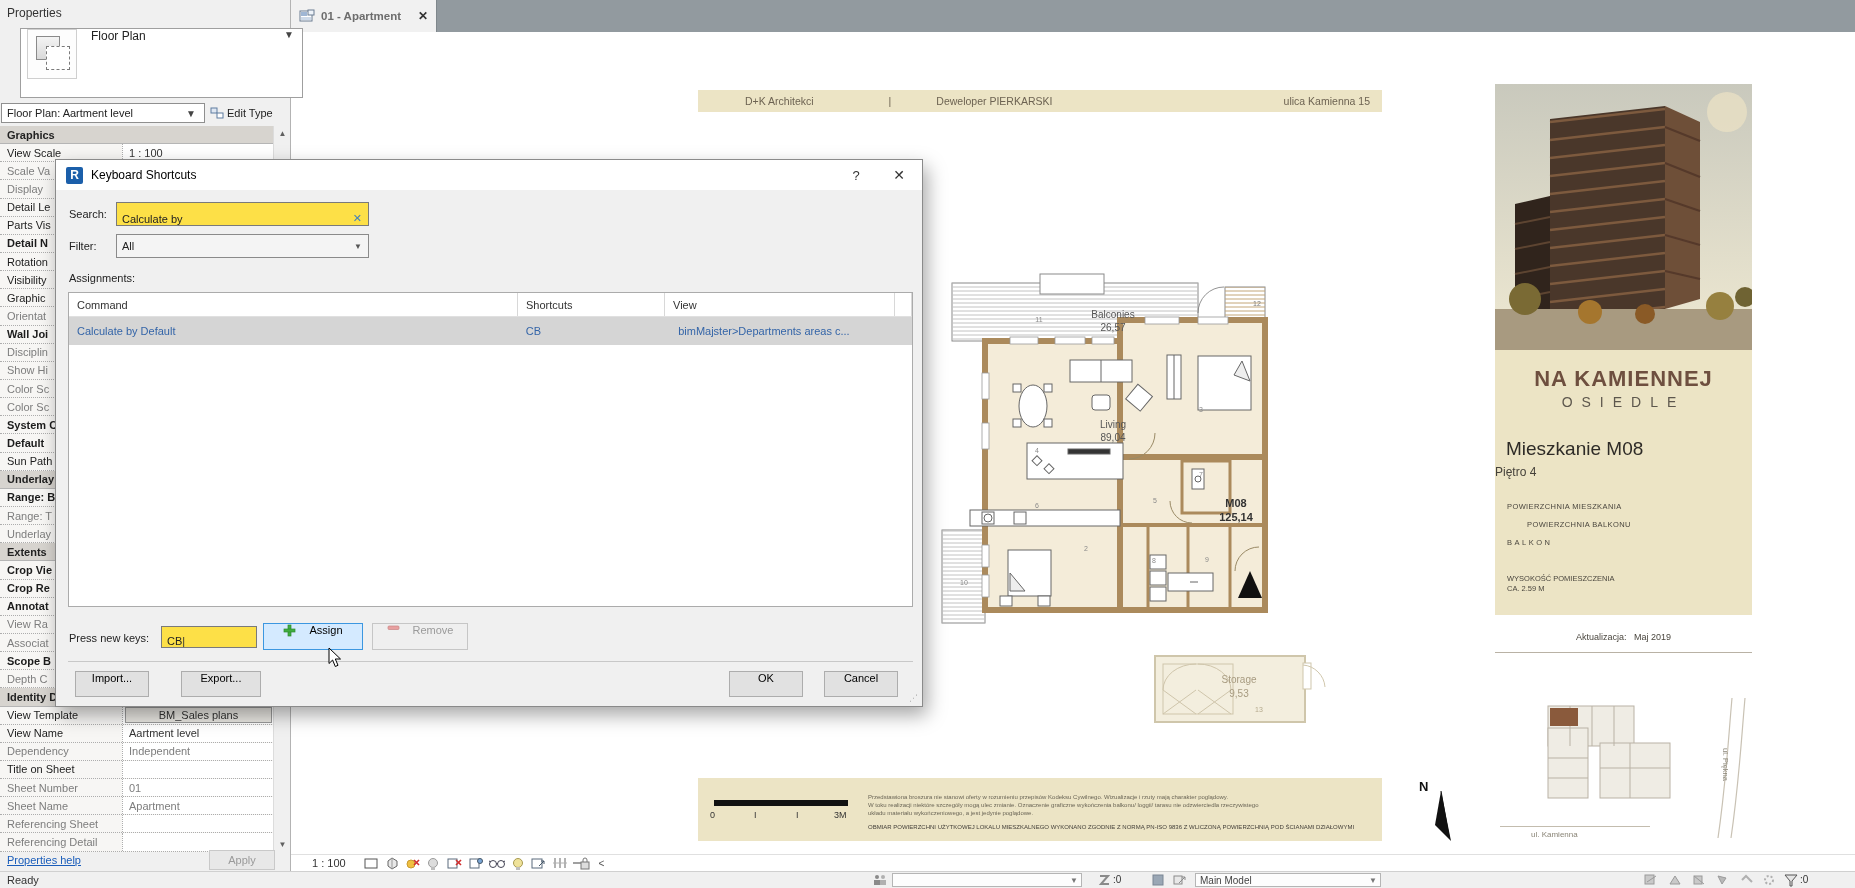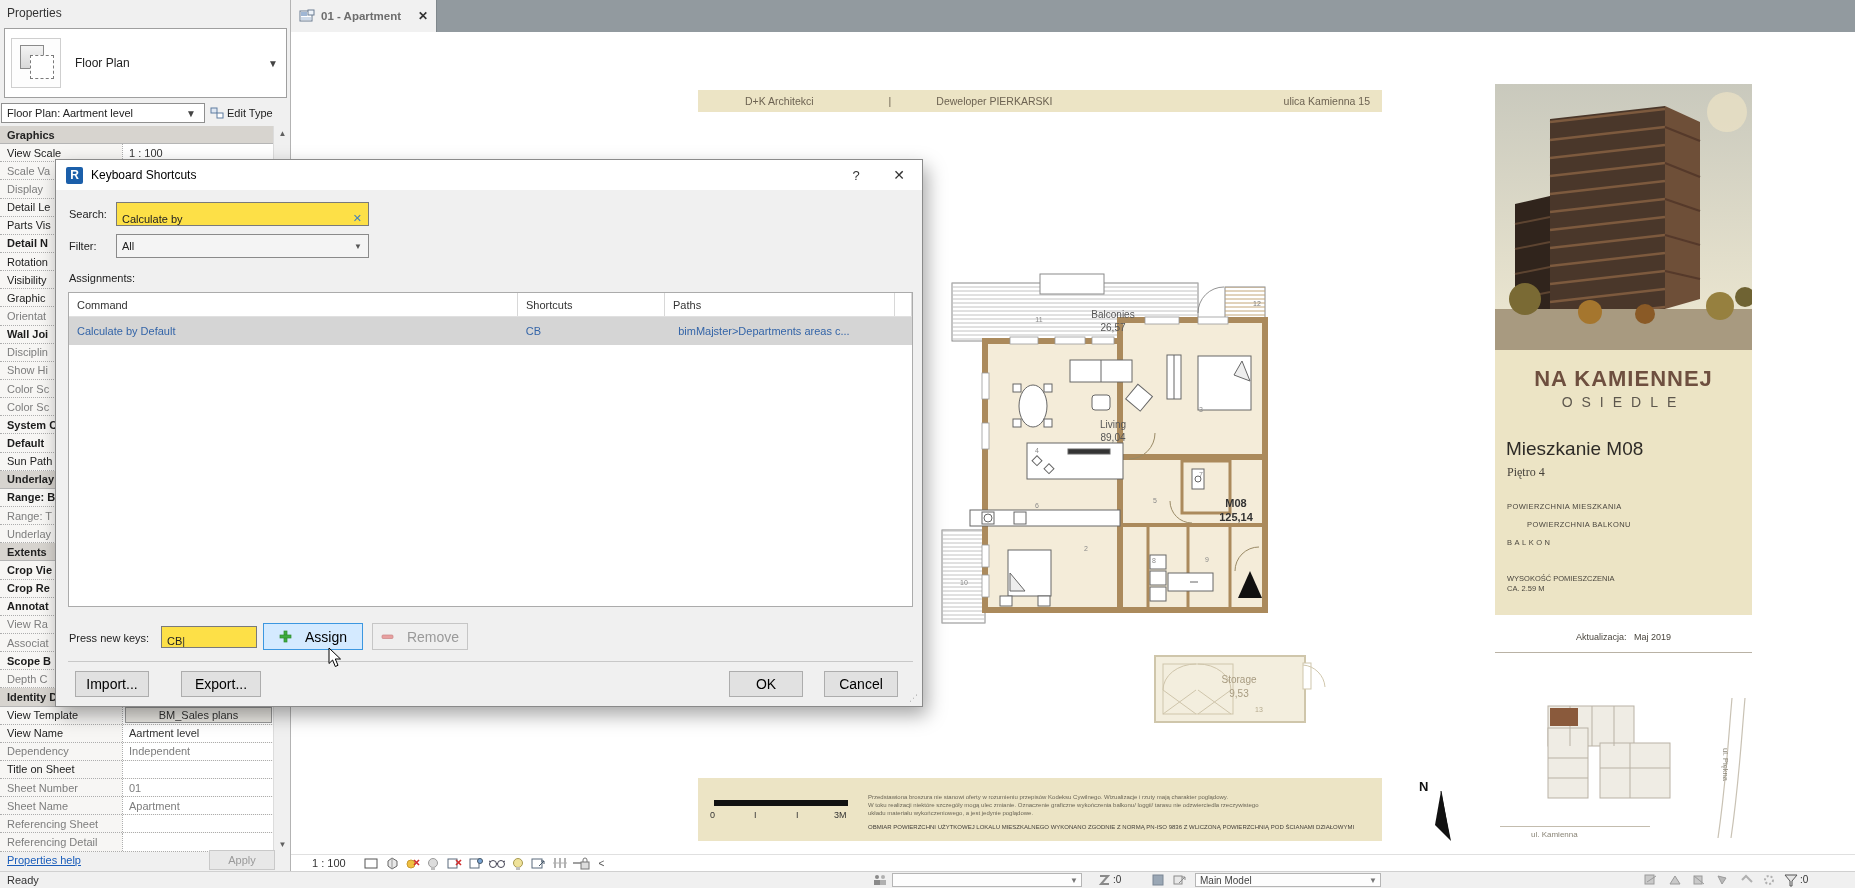--- a/index.html
+++ b/index.html
@@ -3,21 +3,21 @@
 <meta charset="utf-8">
 <style>
   * { margin:0; padding:0; box-sizing:border-box; }
   html,body { width:1855px; height:888px; }
   body { font-family:"Liberation Sans", sans-serif; background:#fff; position:relative; overflow:hidden; font-size:11px; color:#222; }
   .abs { position:absolute; }
 
   
   #props { left:0; top:0; width:291px; height:871px; background:#f0f0f0; border-right:1px solid #b3b3b3; z-index:10; }
   .props-title { padding:6px 0 4px 7px; font-size:12px; color:#333; }
-  .type-box { position:absolute; left:4px; top:28px; width:283px; height:70px; background:#fff; border:1px solid #9f9f9f; display:flex; align-items:center; cursor:default; }
+  .type-box { position:absolute; left:20px; top:28px; width:283px; height:70px; background:#fff; border:1px solid #9f9f9f; display:flex; cursor:default; }
   .type-ico { width:50px; height:50px; margin-left:6px; position:relative; border:1px solid #cfcfcf; background:#fdfdfd; }
   .type-ico .sq1 { position:absolute; left:8px; top:6px; width:24px; height:24px; border:1px solid #8a8a8a; background:linear-gradient(#f4f4f4,#d9d9d9); }
   .type-ico .sq2 { position:absolute; left:18px; top:16px; width:24px; height:24px; border:1px dashed #7a7a7a; background:#fff; }
   .type-label { margin-left:14px; font-size:12px; color:#222; flex:1; }
   .type-chev { margin-right:8px; color:#444; font-size:10px; }
   .inst-row { position:absolute; left:0; top:103px; width:291px; height:22px; display:flex; }
   .inst-combo { width:204px; height:20px; margin-left:1px; background:#fff; border:1px solid #8f8f8f; display:flex; align-items:center; padding-left:5px; }
   .inst-combo .cv { flex:1; font-size:11px; }
   .edit-type { width:82px; height:20px; margin-left:3px; display:flex; align-items:center; gap:3px; padding-left:2px; color:#222; }
   #prop-rows { position:absolute; left:0; top:126px; width:274px; height:727px; overflow:hidden; background:#f0f0f0; }
@@ -50,21 +50,21 @@
   .disc-strip { left:407px; top:746px; width:684px; height:63px; }
   .disc-line { position:absolute; left:170px; color:#6b6657; font-size:6px; white-space:nowrap; }
   .scalebar-black { position:absolute; left:16px; top:22px; width:134px; height:6px; background:#111; }
   .scalebar-lbl { position:absolute; top:32px; font-size:9px; color:#333; }
 
   
   .panel-beige { left:1204px; top:318px; width:257px; height:265px; }
   .estate-name { position:absolute; left:0; top:16px; width:100%; text-align:center; font-size:22px; font-weight:bold; letter-spacing:1px; color:#6e4f3f; }
   .estate-sub { position:absolute; left:0; top:44px; width:100%; text-align:center; font-size:14px; letter-spacing:9px; color:#5d574d; }
   .unit-title { position:absolute; left:11px; top:88px; font-size:19px; color:#2e2b27; }
-  .floor-lbl { position:absolute; left:12px; top:115px; font-size:12px; color:#45413a;font-family:Liberation Serif, serif; }
+  .floor-lbl { position:absolute; left:0; top:115px; font-size:12px; color:#45413a; }
   .area-lbl { position:absolute; left:12px; font-size:7.5px; color:#4a463e; letter-spacing:.4px; }
   .hgt-lbl { position:absolute; left:12px; font-size:7.5px; color:#4a463e; }
   .update-row { left:1204px; top:600px; width:257px; height:22px; font-size:9px; color:#4a463e;text-align:center; }
   .update-line { left:1204px; top:620px; width:257px; height:1px; background:#b9b2a5; }
   .street-line { left:1209px; top:794px; width:150px; height:1px; background:#c3bcae; }
   .street-bottom { left:1240px; top:798px; font-size:8px; color:#8a8577; }
 
   
   #viewbar { left:291px; top:854px; width:1564px; height:17px; background:#fff; border-top:1px solid #e0e0e0; display:flex; align-items:center; z-index:6; }
   .vscale { margin-left:21px; font-size:11px; color:#333; width:48px; }
@@ -87,21 +87,21 @@
   .dlg-x { width:46px; text-align:center; color:#333; font-size:14px; }
   .dlg-label { position:absolute; font-size:11px; color:#222; }
   .dlg-input { position:absolute; background:#fde047; border:1px solid #7a7a7a; font-size:11px; display:flex; align-items:flex-end; padding-left:5px; }
   .dlg-select { position:absolute; background:#f4f4f4; border:1px solid #8a8a8a; font-size:11px; display:flex; align-items:center; padding-left:5px;gap:43px; }
   .kbt { position:absolute; left:12px; top:132px; width:845px; height:315px; background:#fff; border:1px solid #ababab; }
   .kbt-head { display:flex; height:24px; border-bottom:1px solid #e0e0e0; align-items:center; font-size:11px; color:#333; }
   .kbt-head > div { border-right:1px solid #d8d8d8; height:100%; display:flex; align-items:center; padding-left:8px; }
   .kbt-row { display:flex; height:28px; align-items:center; background:#d5d5d5; color:#3465a8; font-size:11px;gap:8px; }
   .kbt-row > div { padding-left:8px; overflow:hidden; white-space:nowrap; }
   .cw1 { width:449px; } .cw2 { width:147px; } .cw3 { width:230px; } .cw4 { flex:1; }
-  .btn { position:absolute; background:#e1e1e1; border:1px solid #adadad; font-size:14px; color:#000; display:flex; align-items:center; justify-content:center; gap:13px; }
+  .btn { position:absolute; background:#e1e1e1; border:1px solid #adadad; font-size:11px; color:#000; display:flex; align-items:flex-start; justify-content:center; gap:13px; }
   .btn.hl { background:#d4eaff; border:1px solid #3c97e0; }
   .btn.disabled { background:#efefef; border:1px solid #c6c6c6; color:#9a9a9a; }
   .sep { position:absolute; left:12px; top:501px; width:845px; height:1px; background:#c8c8c8; }
   .grip { position:absolute; right:3px; bottom:3px; width:10px; height:10px; color:#aaa; font-size:9px; line-height:10px; }
 
   #cursor { left:328px; top:647px; width:14px; height:21px; z-index:200; }
   svg text { font-family:"Liberation Sans", sans-serif; }
 </style>
 </head>
 <body>
@@ -802,21 +802,21 @@
     <span>All</span>
     <span style="margin-left:auto;margin-right:6px;color:#555;font-size:8px;">▼</span>
   </div>
 
   <div class="dlg-label" style="left:13px;top:112px;">Assignments:</div>
 
   <div class="kbt">
     <div class="kbt-head">
       <div class="cw1">Command</div>
       <div class="cw2">Shortcuts</div>
-      <div class="cw3">Paths</div>
+      <div class="cw3">View</div>
       <div class="cw4"></div>
     </div>
     <div class="kbt-row">
       <div class="cw1">Calculate by Default</div>
       <div class="cw2">CB</div>
       <div class="cw3">bimMajster&gt;Departments areas c...</div>
       <div class="cw4"></div>
     </div>
   </div>
 

